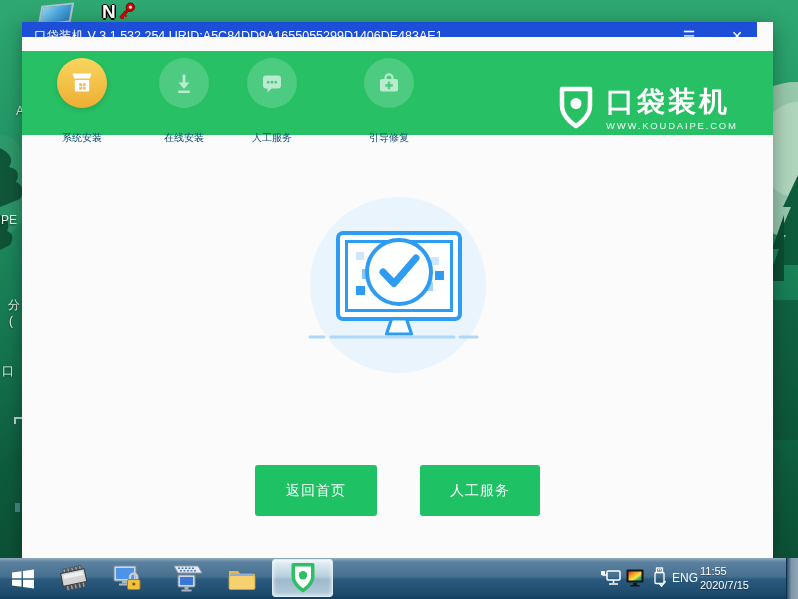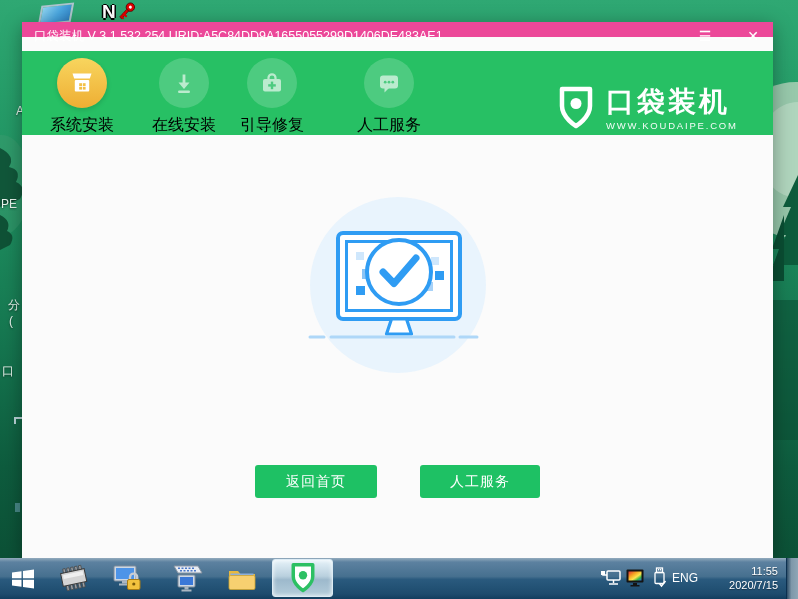--- a/index.html
+++ b/index.html
@@ -20,48 +20,48 @@
   
   .edge-label{position:absolute;color:#e7f3ec;font-size:12px;line-height:15px;
     text-shadow:0 1px 2px rgba(0,0,0,.5);white-space:pre}
   .edge-frag1{position:absolute;left:14px;top:417px;width:9px;height:7px;
     border-top:2px solid #d8e8f2;border-left:2px solid #d8e8f2;opacity:.85}
   .edge-frag2{position:absolute;left:15px;top:503px;width:5px;height:9px;
     background:rgba(160,210,250,.4)}
   
   .window{position:absolute;left:22px;top:22px;width:751px;height:536px;background:#fbfbfb;
     box-shadow:0 4px 18px rgba(0,0,0,.35)}
-  .titlebar{position:absolute;left:0;top:0;right:0;height:15px;background:#ec4899}
+  .titlebar{position:absolute;left:0;top:0;right:16px;height:15px;background:#1d4ed8}
   .title{position:absolute;left:12px;top:0;line-height:29px;font-size:12.5px;color:#fff;white-space:nowrap}
   .controls{position:absolute;right:8px;top:0;height:29px;display:flex;align-items:center}
   .ctl{width:24px;text-align:center;color:#fff;cursor:pointer;line-height:29px;font-size:14px}
   .ctl-min{font-size:15px;letter-spacing:-1px}
   .navbar{position:absolute;left:0;top:29px;right:0;height:84px;background:#27c064}
   .nav-item{position:absolute;top:7px;width:100px;text-align:center;cursor:pointer}
   .nav-item:nth-child(1){left:10px}.nav-item:nth-child(2){left:112px}
   .nav-item:nth-child(3){left:200px}.nav-item:nth-child(4){left:317px}
   .nav-item:nth-child(5){left:419px}
   .nav-circle{width:50px;height:50px;border-radius:50%;margin:0 auto;
     background:rgba(255,255,255,.18);display:flex;align-items:center;justify-content:center}
   .nav-item.active .nav-circle{background:linear-gradient(180deg,#f8d55e,#eeae33);
     box-shadow:0 2px 5px rgba(0,0,0,.15)}
   .nav-glyph{opacity:.62}
   .nav-item.active .nav-glyph{opacity:1}
-  .nav-label{margin-top:7px;font-size:16px;color:#000000}
+  .nav-label{margin-top:23px;font-size:10px;color:#0c4a6e}
   .logo{position:absolute;left:534px;top:34px;display:flex;align-items:flex-end}
   .logo-text{margin-left:10px;color:#fff}
   .logo-name{font-size:28px;font-weight:bold;letter-spacing:3px;line-height:32px}
   .logo-site{font-size:9.5px;letter-spacing:1.8px;margin-top:2px;opacity:.95}
   
   .illus-circle{position:absolute;left:288px;top:175px;width:176px;height:176px;
     border-radius:50%;background:#e9f4fd}
   .illus-svg{position:absolute;left:276px;top:173px}
   .message{position:absolute;left:0;right:0;top:381px;text-align:center;color:#1fc464;
     font-size:15px;letter-spacing:.5px}
-  .btn{position:absolute;top:443px;height:33px;background:#1ec164;color:#fff;font-size:14px;
+  .btn{position:absolute;top:443px;height:51px;background:#1ec164;color:#fff;font-size:14px;
     border:none;border-radius:3px;cursor:pointer;font-family:Liberation Serif, serif;letter-spacing:1px}
   .btn-home{left:233px;width:122px}
   .btn-restart{left:398px;width:120px}
   
   .taskbar{position:absolute;left:0;top:558px;width:794px;height:41px;
     background:linear-gradient(180deg,#93abbd,#5c81a0 10%,#46708f 45%,#2a5a7e 52%,#1d4b6d 88%,#123d5e)}
   .tb-icon{position:absolute;top:0;height:41px;display:flex;align-items:center;justify-content:center;cursor:pointer}
   .tb-start{left:4px;width:38px}
   .tb-chip{left:52px;width:44px}
   .tb-lock{left:108px;width:40px}
@@ -69,21 +69,21 @@
   .tb-folder{left:222px;width:40px}
   .tb-app{position:absolute;left:272px;top:1px;width:61px;height:38px;border-radius:3px;cursor:pointer;
     border:1px solid #dcebf4;
     background:linear-gradient(180deg,#e6f2f9,#b9d0de 45%,#9db9cc 55%,#b4cddb);
     box-shadow:inset 0 0 4px rgba(255,255,255,.9);
     display:flex;align-items:center;justify-content:center}
   .tray-net{position:absolute;left:600px;top:12px;cursor:pointer}
   .tray-color{position:absolute;left:626px;top:11px;cursor:pointer}
   .tray-usb{position:absolute;left:652px;top:9px;cursor:pointer}
   .tray-lang{position:absolute;left:672px;top:0;height:41px;line-height:41px;color:#fff;font-size:12px;cursor:pointer}
-  .tray-clock{position:absolute;left:700px;top:6px;width:78px;text-align:right;color:#fff;
+  .tray-clock{position:absolute;left:700px;top:6px;width:78px;color:#fff;
     font-size:11px;line-height:14px;cursor:pointer;text-shadow:0 1px 1px rgba(0,0,0,.4)}
   .show-desktop{position:absolute;left:786px;top:0;width:12px;height:41px;cursor:pointer;
     background:linear-gradient(90deg,#2d4d66,#7e97a9 40%,#8ea6b6);border-left:1px solid #0b3050}
 </style>
 </head>
 <body>
 
 <div class="screen">
 
   <div class="desktop-bg"></div>
@@ -105,21 +105,21 @@
       <g transform="rotate(42 11 11)">
         <circle cx="11" cy="4.5" r="4.2" fill="#e10000" stroke="#5a0000" stroke-width="0.8"></circle>
         <circle cx="11" cy="4.5" r="1.5" fill="#fff"></circle>
         <rect x="9.7" y="8.5" width="2.6" height="10.5" fill="#e10000" stroke="#5a0000" stroke-width="0.6"></rect>
         <rect x="9.7" y="13" width="5" height="2" fill="#e10000"></rect>
         <rect x="9.7" y="16.5" width="4" height="2" fill="#e10000"></rect>
       </g>
     </svg>
   </div>
   <span class="edge-label" style="left:16px;top:104px">A</span>
-  <span class="edge-label" style="left:1px;top:197px">PE</span>
+  <span class="edge-label" style="left:1px;top:213px">PE</span>
   <span class="edge-label" style="left:8px;top:298px">分</span>
   <span class="edge-label" style="left:9px;top:314px">(</span>
   <span class="edge-label" style="left:2px;top:364px">口</span>
   <div class="edge-frag1"></div>
   <div class="edge-frag2"></div>
 
   <div class="window">
 
     <div class="titlebar">
       <span class="title">口袋装机 V 3.1.532.254 URID:A5C84DD9A1655055299D1406DE483AE1</span>
@@ -164,53 +164,53 @@
             </g>
           </svg>
         </div>
         <div class="nav-label">在线安装</div>
       </div>
 
       <div class="nav-item">
         <div class="nav-circle">
           <svg class="nav-glyph" width="26" height="26" viewBox="0 0 26 26">
             <defs>
-                <mask id="mrp">
-                  <rect width="26" height="26" fill="#fff"></rect>
-              <rect x="11.8" y="11.6" width="2.4" height="7.6" fill="#000"></rect>
-              <rect x="9.2" y="14.2" width="7.6" height="2.4" fill="#000"></rect>
-                </mask>
-              </defs>
-            <path d="M9.5 9.5 V7.8 a3.5 3.5 0 0 1 7 0 V9.5" fill="none" stroke="#fff" stroke-width="2.2"></path>
-            <g mask="url(#mrp)">
-                <rect x="4" y="9" width="18" height="12.5" rx="2" fill="#fff"></rect>
-              </g>
-          </svg>
-        </div>
-        <div class="nav-label">引导修复</div>
-      </div>
-
-      <div class="nav-item">
-        <div class="nav-circle">
-          <svg class="nav-glyph" width="26" height="26" viewBox="0 0 26 26">
-            <defs>
                 <mask id="mch">
                   <rect width="26" height="26" fill="#fff"></rect>
               <circle cx="9.2" cy="12.2" r="1.4" fill="#000"></circle>
               <circle cx="13" cy="12.2" r="1.4" fill="#000"></circle>
               <circle cx="16.8" cy="12.2" r="1.4" fill="#000"></circle>
                 </mask>
               </defs>
             <g mask="url(#mch)" fill="#fff">
               <rect x="4" y="5.5" width="18" height="13" rx="3"></rect>
               <path d="M8.5 18 v4.5 L13 18 Z"></path>
             </g>
           </svg>
         </div>
         <div class="nav-label">人工服务</div>
+      </div>
+
+      <div class="nav-item">
+        <div class="nav-circle">
+          <svg class="nav-glyph" width="26" height="26" viewBox="0 0 26 26">
+            <defs>
+                <mask id="mrp">
+                  <rect width="26" height="26" fill="#fff"></rect>
+              <rect x="11.8" y="11.6" width="2.4" height="7.6" fill="#000"></rect>
+              <rect x="9.2" y="14.2" width="7.6" height="2.4" fill="#000"></rect>
+                </mask>
+              </defs>
+            <path d="M9.5 9.5 V7.8 a3.5 3.5 0 0 1 7 0 V9.5" fill="none" stroke="#fff" stroke-width="2.2"></path>
+            <g mask="url(#mrp)">
+                <rect x="4" y="9" width="18" height="12.5" rx="2" fill="#fff"></rect>
+              </g>
+          </svg>
+        </div>
+        <div class="nav-label">引导修复</div>
       </div>
 
       <div class="logo">
         <svg width="40" height="46" viewBox="0 0 40 46">
           <path d="M6 4 H34 V21 C34 32.5 20 41 20 41 C20 41 6 32.5 6 21 Z" fill="none" stroke="#fff" stroke-width="4.5" stroke-linejoin="round"></path>
           <circle cx="20" cy="18.5" r="5.5" fill="#fff"></circle>
         </svg>
         <div class="logo-text">
           <div class="logo-name">口袋装机</div>
           <div class="logo-site">WWW.KOUDAIPE.COM</div>

